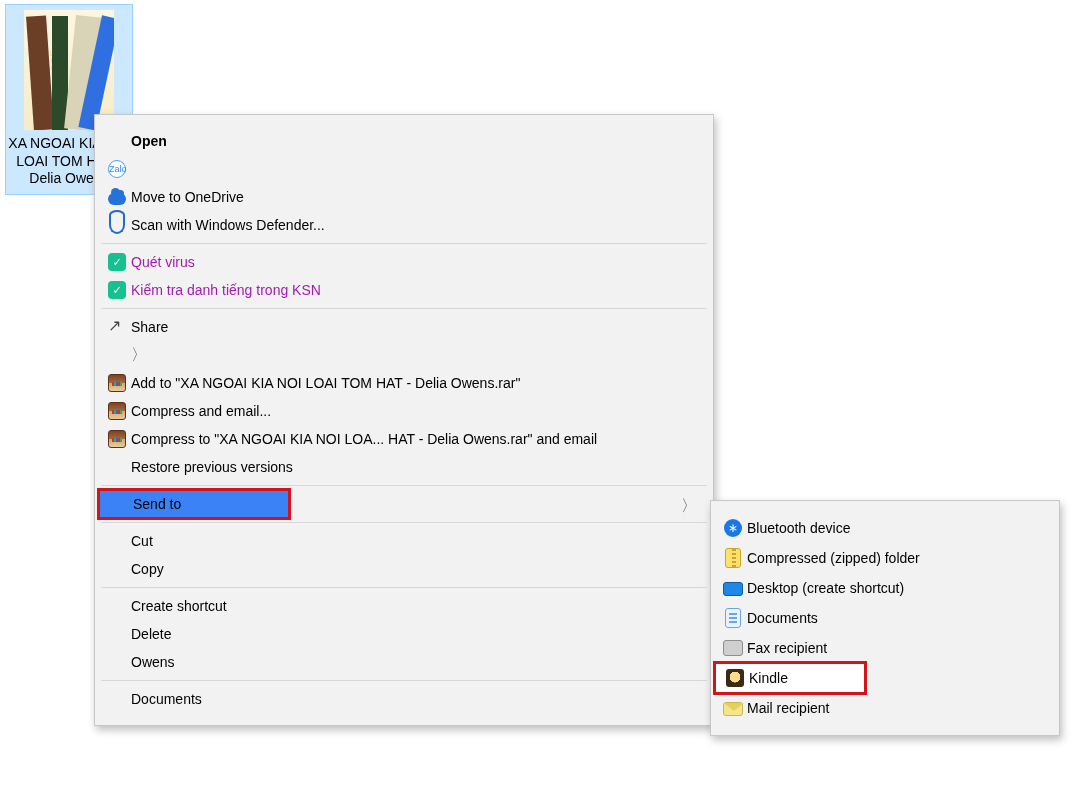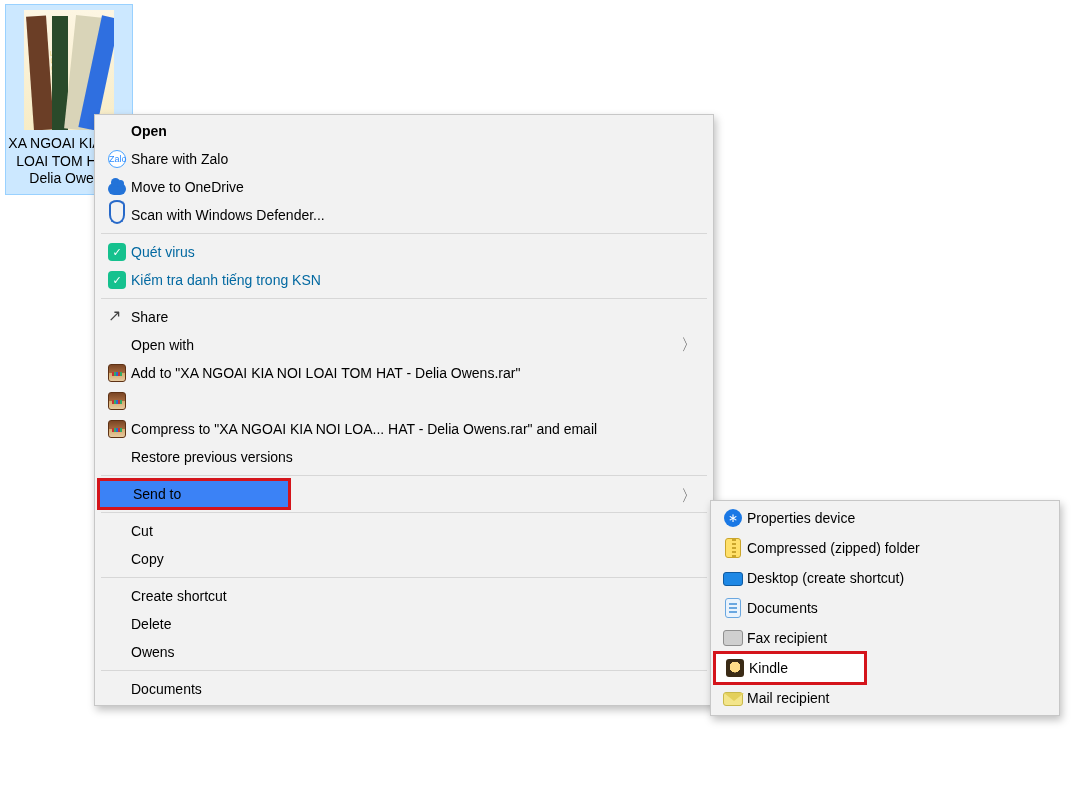--- a/index.html
+++ b/index.html
@@ -38,34 +38,34 @@
   .book-thumb .spine.c { left:46px; width:26px; background:#d9d4b8; transform:rotate(6deg);}
   .book-thumb .spine.d { left:66px; width:18px; background:#2f6fe0; transform:rotate(12deg);}
   .desktop-icon .fname { color:#000; font-size:14px; line-height:1.25; word-break:break-word;}
 
   
   .menu {
     position: absolute;
     background: #f2f2f2;
     border: 1px solid #c7c7c7;
     box-shadow: 2px 4px 8px rgba(0,0,0,.25);
-    padding: 2px 2px;
+    padding: 12px 2px;
   }
   .menu.main { left: 94px; top: 114px; width: 620px; }
   .menu .row {
     display: flex;
     align-items: center;
     height: 28px;
     padding: 0 14px 0 6px;
     white-space: nowrap;
   }
   .menu .icon-slot { width: 28px; display:flex; justify-content:center; }
   .menu .label { flex: 1; color:#000; }
   .menu .label.bold { font-weight:600; }
-  .menu .label.disabled { color:#0369a1; }
+  .menu .label.disabled { color:#a21caf; }
   .menu .arrow { color:#606060; font-size:16px; }
   .menu hr { border:none; border-top:1px solid #d7d7d7; margin:4px 4px; }
   .menu .row.highlighted { background:#3b82f6; }
   .menu .row.redbox { outline:3px solid #d4141b; outline-offset:-1px; }
 
   .menu.sub { left: 710px; top: 500px; width: 350px; }
   .menu.sub .row { height:30px; padding-left:6px;}
   .menu.sub .row.selected { background:#ffffff; }
   .menu.sub .row.redbox { outline:3px solid #d4141b; outline-offset:-1px;justify-content:flex-end; }
 
@@ -108,21 +108,20 @@
 <div class="menu main">
 
   <div class="row hoverable">
     <span class="icon-slot"></span>
     <span class="label bold">Open</span>
   </div>
   <div class="row hoverable">
     <span class="icon-slot">
         <span class="ic zalo">Zalo</span>
       </span>
-    <span class="label">Share with Zalo</span>
   </div>
   <div class="row hoverable">
     <span class="icon-slot">
         <span class="ic cloud"></span>
       </span>
     <span class="label">Move to OneDrive</span>
   </div>
   <div class="row hoverable">
     <span class="icon-slot">
         <span class="ic shield"></span>
@@ -148,33 +147,33 @@
   <hr>
 
   <div class="row hoverable">
     <span class="icon-slot">
         <span class="ic share">↗</span>
       </span>
     <span class="label">Share</span>
   </div>
   <div class="row hoverable">
     <span class="icon-slot"></span>
-    <span class="label">Open with</span>
     <span class="arrow">〉</span>
   </div>
   <div class="row hoverable">
     <span class="icon-slot">
         <span class="ic rar"></span>
       </span>
     <span class="label">Add to "XA NGOAI KIA NOI LOAI TOM HAT - Delia Owens.rar"</span>
   </div>
   <div class="row hoverable">
     <span class="icon-slot">
         <span class="ic rar"></span>
       </span>
+    <span class="label">Compress and email...</span>
   </div>
   <div class="row hoverable">
     <span class="icon-slot">
         <span class="ic rar"></span>
       </span>
     <span class="label">Compress to "XA NGOAI KIA NOI LOA... HAT - Delia Owens.rar" and email</span>
   </div>
   <div class="row hoverable">
     <span class="icon-slot"></span>
     <span class="label">Restore previous versions</span>
@@ -223,21 +222,21 @@
     <span class="icon-slot"></span>
     <span class="label">Documents</span>
   </div>
 </div>
 
 <div class="menu sub">
   <div class="row hoverable">
     <span class="icon-slot">
         <span class="ic bt">∗</span>
       </span>
-    <span class="label">Properties device</span>
+    <span class="label">Bluetooth device</span>
   </div>
   <div class="row hoverable">
     <span class="icon-slot">
         <span class="ic zip"></span>
       </span>
     <span class="label">Compressed (zipped) folder</span>
   </div>
   <div class="row hoverable">
     <span class="icon-slot">
         <span class="ic desk"></span>

